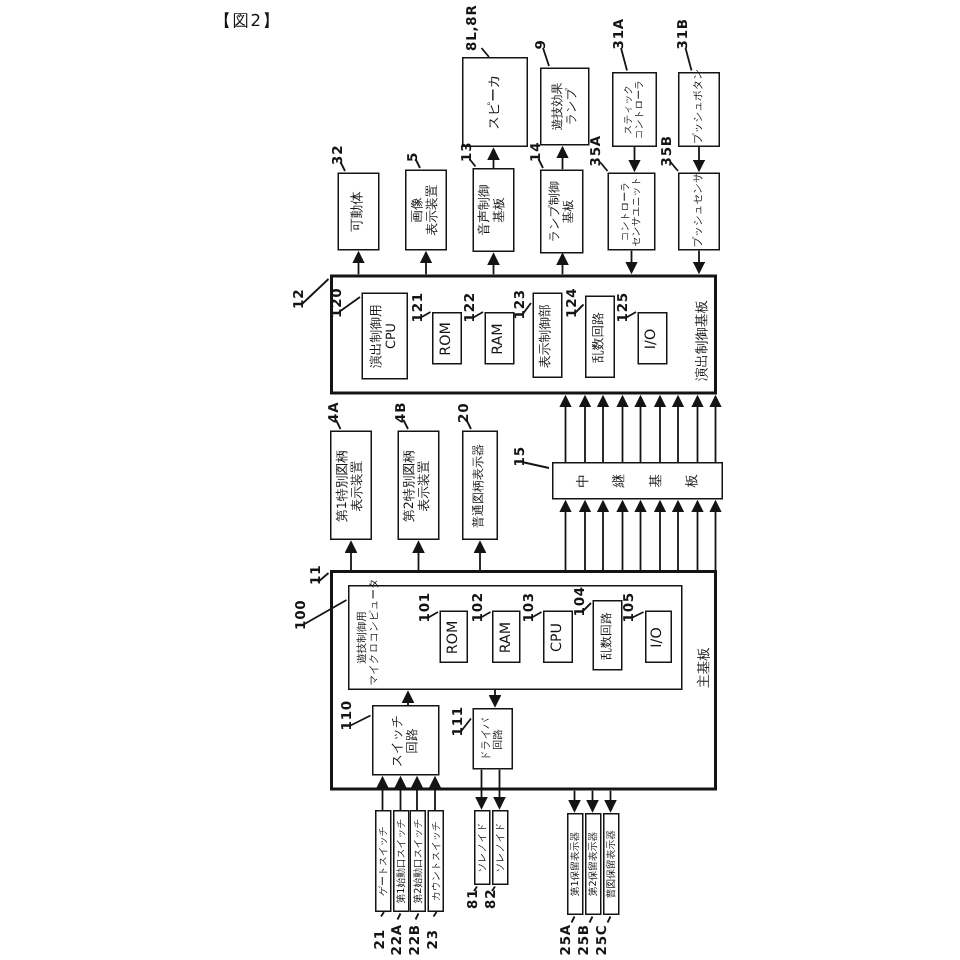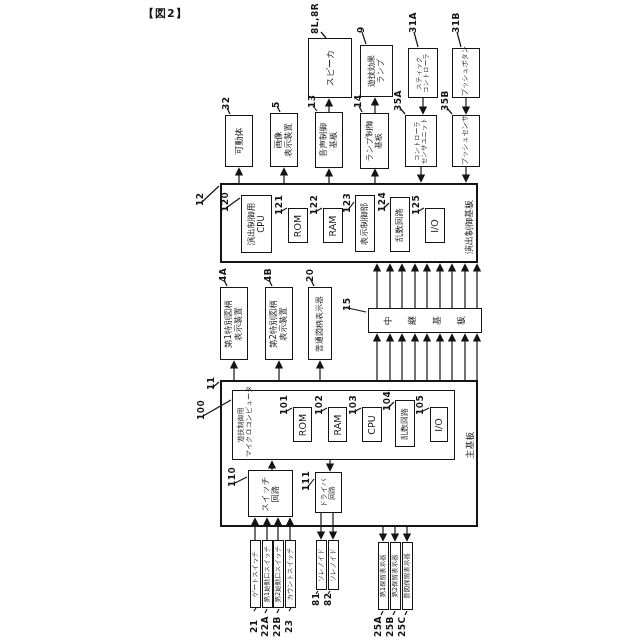--- a/index.html
+++ b/index.html
@@ -1,18 +1,18 @@
 <!DOCTYPE html>
 <html><head>
 <meta charset="utf-8">
 <style>
   html,body{margin:0;padding:0;background:#fff;}
   #stage{position:relative;width:640px;height:640px;background:#ffffff;
          font-family:"DejaVu Sans",sans-serif;color:#141414;overflow:hidden;}
-  #figure-title{position:absolute;left:143px;top:6px;font-size:11px;font-weight:bold;letter-spacing:1px;}
+  #figure-title{position:absolute;left:143px;top:6px;font-size:11px;font-weight:normal;letter-spacing:1px;}
   .box{position:absolute;box-sizing:border-box;border:1.4px solid #141414;background:#fff;}
   .box.thick{border-width:2px;}
   .box.thin{border-width:1.1px;}
   .lbl{position:absolute;box-sizing:border-box;}
   .rot{position:absolute;left:50%;top:50%;transform:translate(-50%,-50%) rotate(-90deg);
        text-align:center;line-height:1.12;}
   .rot div{white-space:nowrap;}
   .chars{display:flex;width:100%;height:100%;align-items:center;justify-content:space-evenly;}
   .chars span{display:inline-block;transform:rotate(-90deg);}
   .ref{position:absolute;transform:rotate(-90deg);transform-origin:0 0;

